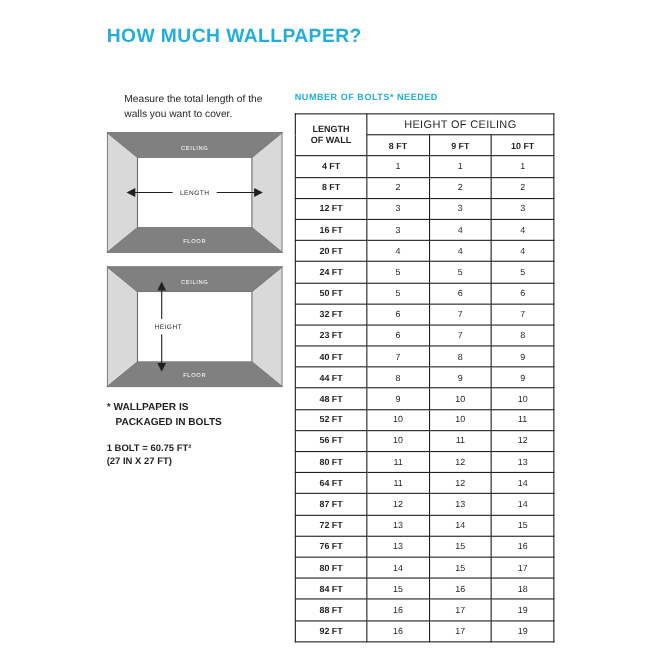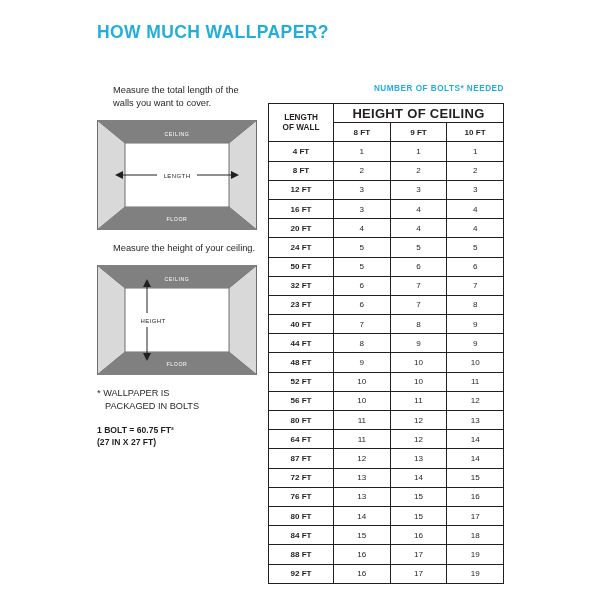--- a/index.html
+++ b/index.html
@@ -50,21 +50,21 @@
   }
   .diagram {
     width: 160px;
     height: 110px;
     position: relative;
     margin-bottom: 12px;
   }
   .diagram svg { display: block; }
   .note-bold {
     font-size: 9.2px;
-    font-weight: normal;
+    font-weight: bold;
     line-height: 12.5px;
     margin: 0 0 12px 0;
   }
   .note-bold .indent { padding-left: 8px; display: inline-block; }
   .note-small {
     font-size: 8.6px;
     font-weight: bold;
     line-height: 12px;
     margin: 0;
   }
@@ -74,21 +74,21 @@
     position: absolute;
     left: 268px;
     top: 84px;
     width: 236px;
   }
   .table-head {
     font-size: 8.2px;
     font-weight: bold;
     letter-spacing: 0.5px;
     color: #22aedd;
-    text-align: right;
+    text-align: left;
     margin: 0 0 10px 0;
   }
   table.bolts {
     border-collapse: collapse;
     width: 236px;
     table-layout: fixed;
   }
   table.bolts td, table.bolts th {
     border: 1px solid #231f20;
     text-align: center;
@@ -98,22 +98,22 @@
     font-weight: normal;
     color: #231f20;
   }
   table.bolts th.hdr-wall {
     width: 64px;
     font-weight: bold;
     font-size: 8.2px;
     line-height: 10px;
   }
   table.bolts th.hdr-ceiling {
-    font-weight: bold;
-    font-size: 13px;
+    font-weight: normal;
+    font-size: 10px;
     letter-spacing: 0.3px;
   }
   table.bolts th.sub {
     font-weight: bold;
     font-size: 8.1px;
   }
   table.bolts td.rowlabel {
     font-weight: bold;
     font-size: 8.1px;
   }
@@ -143,21 +143,20 @@
         <text x="80" y="16" font-family="Liberation Sans, sans-serif" font-size="5.2" fill="#ffffff" text-anchor="middle" letter-spacing="0.6">CEILING</text>
         <text x="80" y="101" font-family="Liberation Sans, sans-serif" font-size="5.2" fill="#ffffff" text-anchor="middle" letter-spacing="0.6">FLOOR</text>
         <line x1="22" y1="55" x2="138" y2="55" stroke="#231f20" stroke-width="1"></line>
         <polygon points="18,55 26,51 26,59" fill="#231f20"></polygon>
         <polygon points="142,55 134,51 134,59" fill="#231f20"></polygon>
         <rect x="60" y="48" width="40" height="14" fill="#ffffff"></rect>
         <text x="80" y="57.5" font-family="Liberation Sans, sans-serif" font-size="6" fill="#231f20" text-anchor="middle" letter-spacing="0.4">LENGTH</text>
       </svg>
     </div>
 
-    <p class="instr">Measure the height of your ceiling.</p>
 
     <div class="diagram">
       <svg width="160" height="110" viewBox="0 0 160 110">
         <rect x="0.5" y="0.5" width="159" height="109" fill="#d9d9d9" stroke="#6d6e71" stroke-width="1"></rect>
         <rect x="28" y="23" width="104" height="64" fill="#ffffff" stroke="#6d6e71" stroke-width="1"></rect>
         <line x1="0" y1="0" x2="28" y2="23" stroke="#6d6e71" stroke-width="1"></line>
         <line x1="160" y1="0" x2="132" y2="23" stroke="#6d6e71" stroke-width="1"></line>
         <line x1="0" y1="110" x2="28" y2="87" stroke="#6d6e71" stroke-width="1"></line>
         <line x1="160" y1="110" x2="132" y2="87" stroke="#6d6e71" stroke-width="1"></line>
         <polygon points="0,0 160,0 132,23 28,23" fill="#808080"></polygon>

